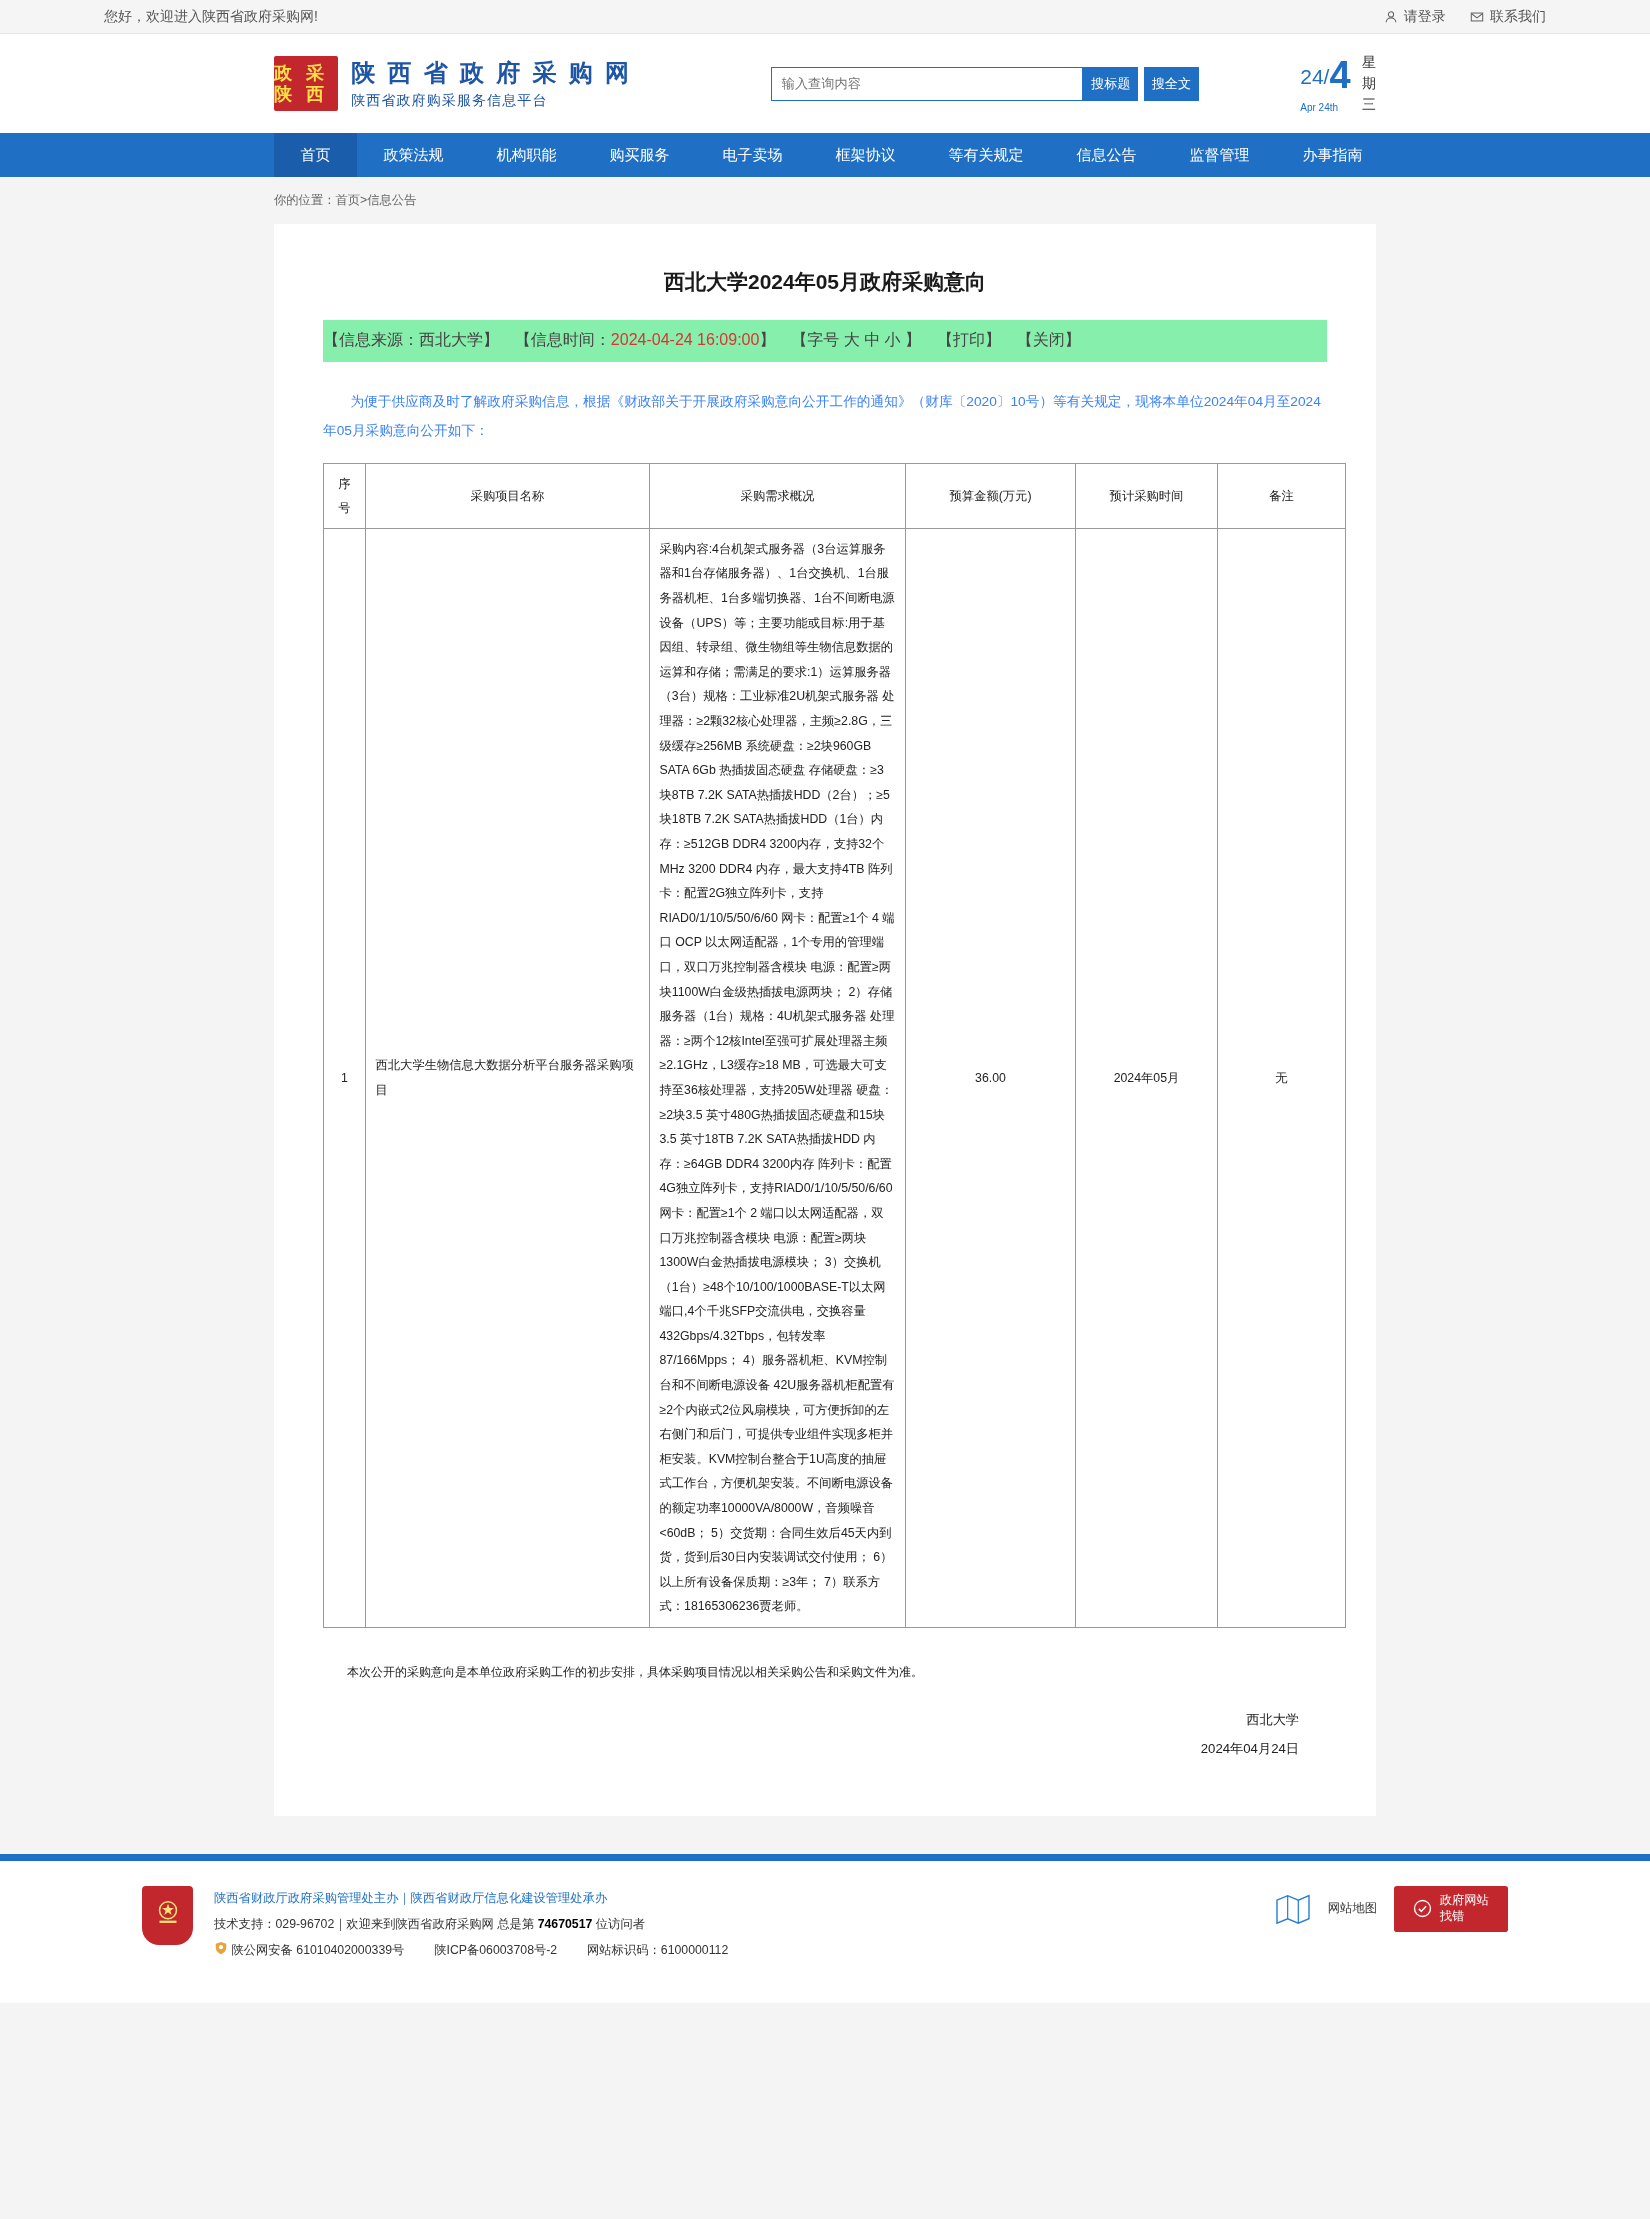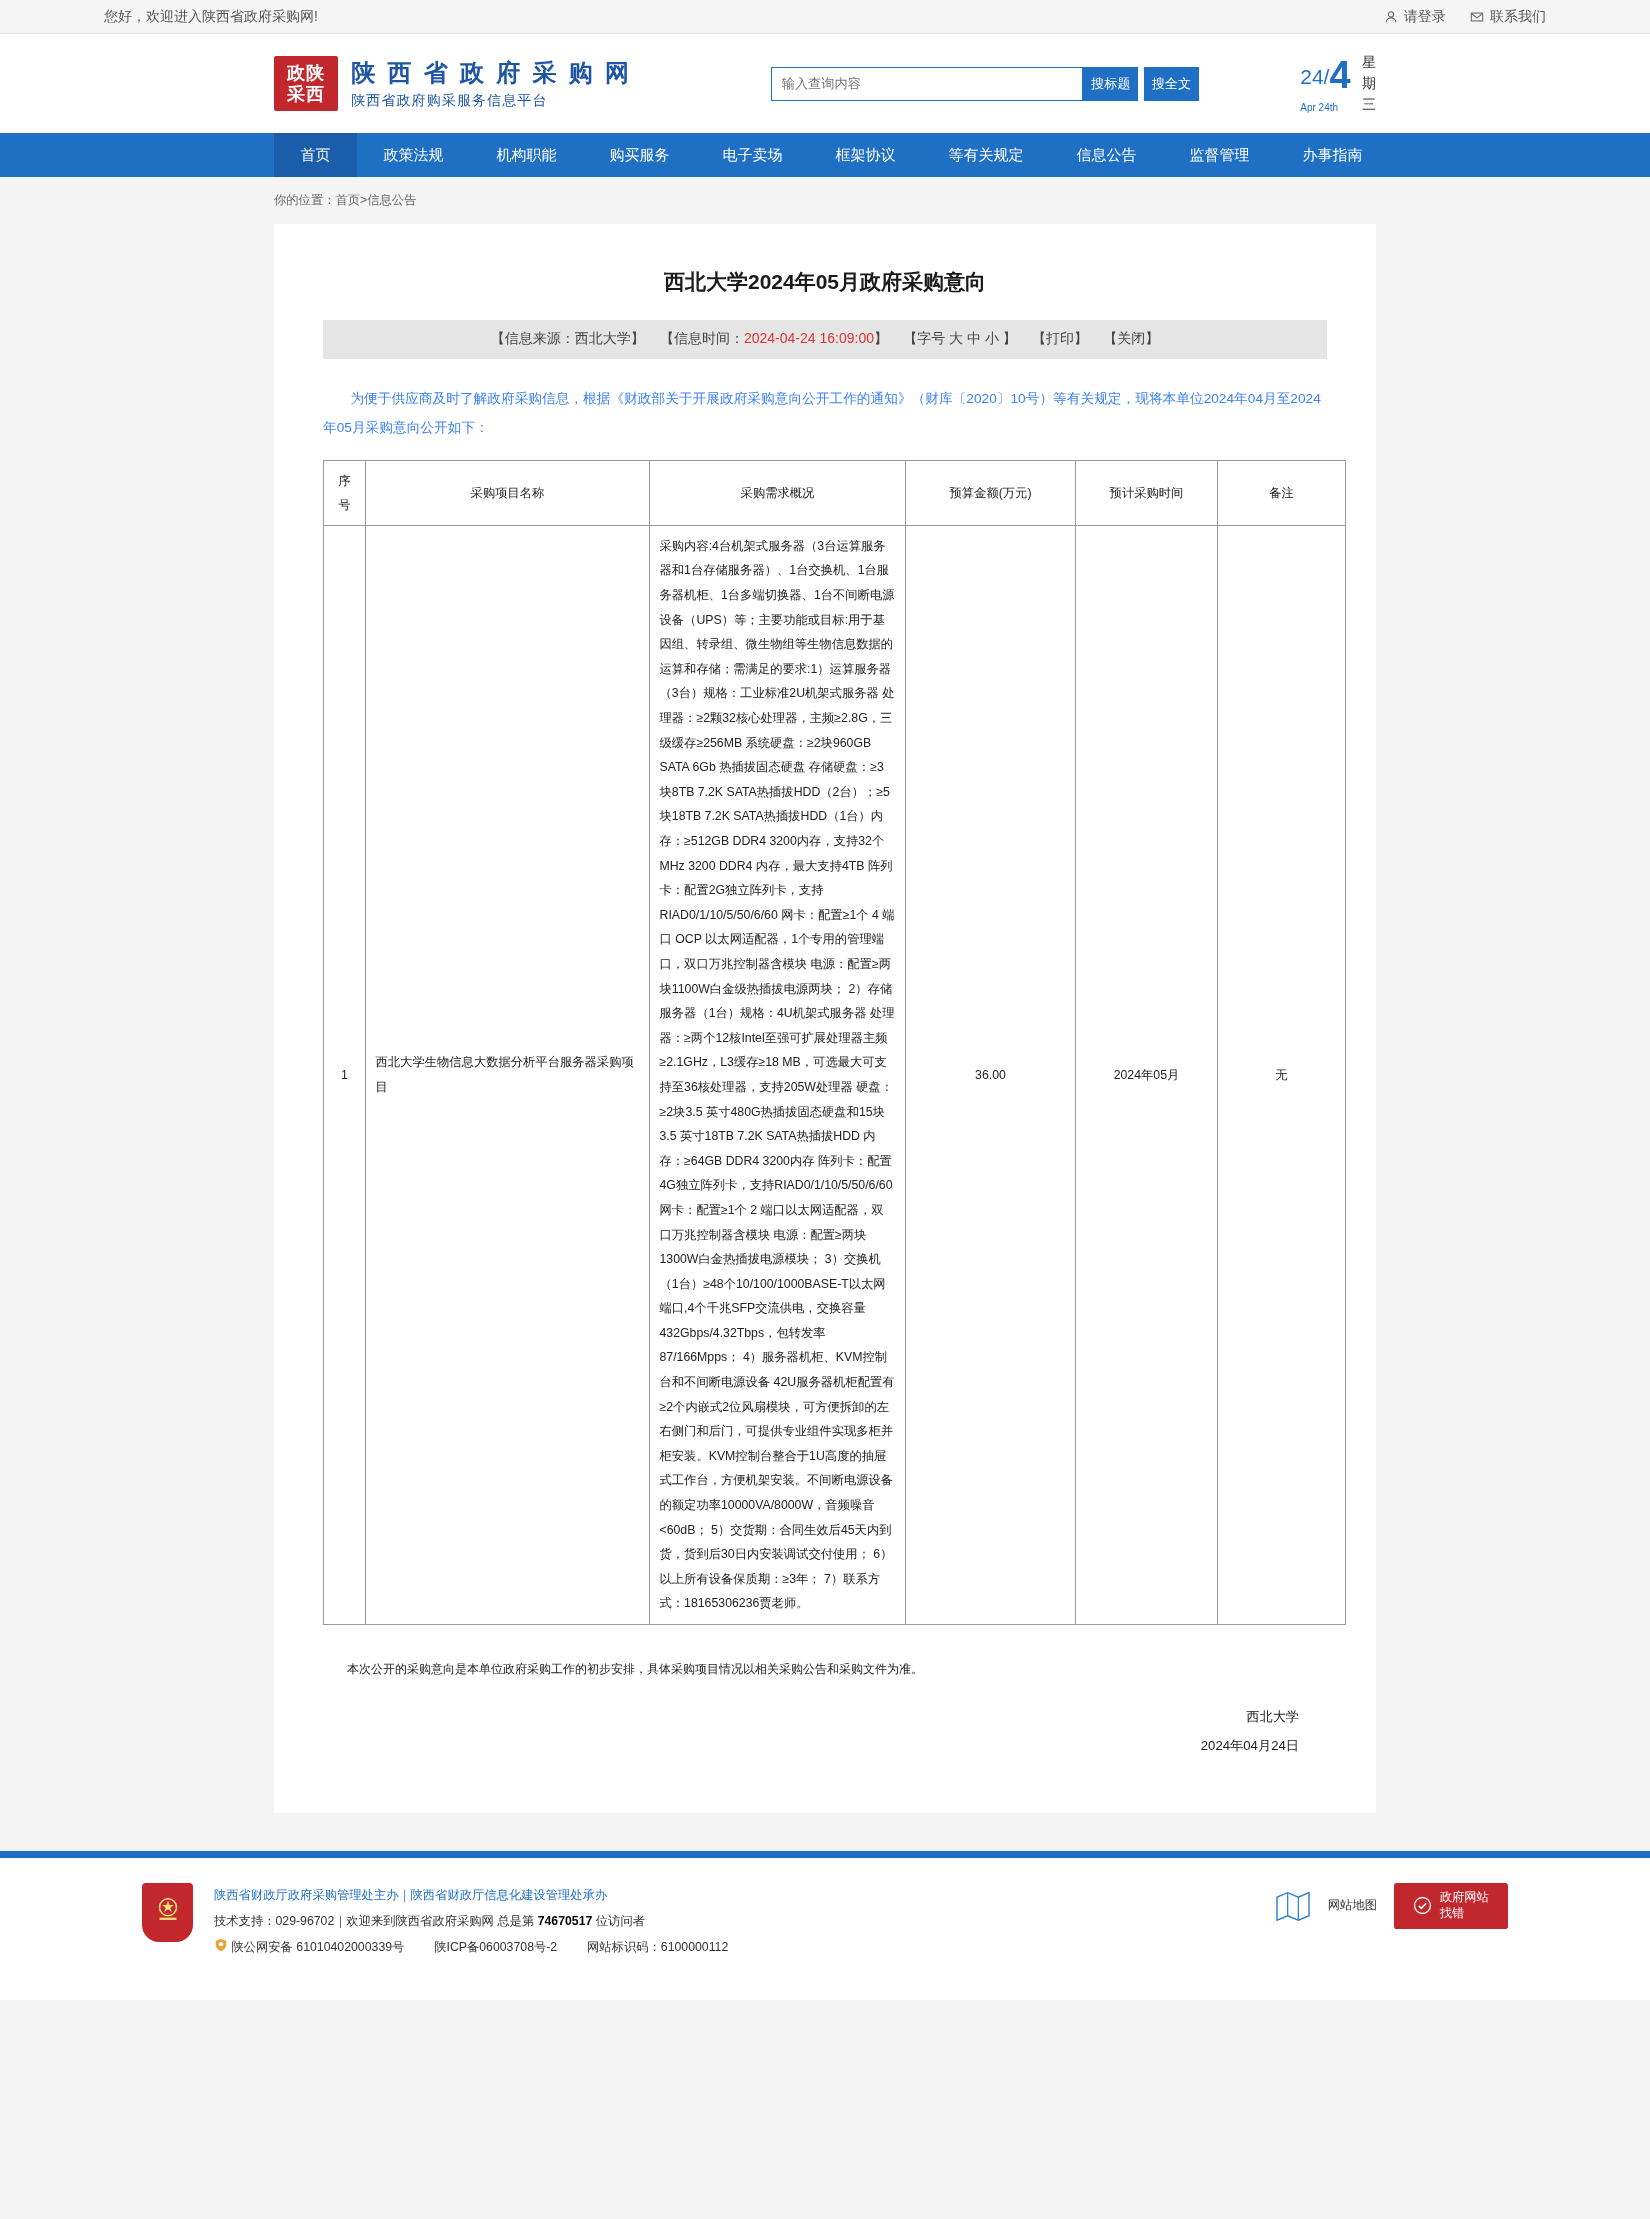--- a/index.html
+++ b/index.html
@@ -33,22 +33,22 @@
     height: 99px;
     display: flex;
     align-items: center;
     padding: 0 274px 0 274px;
     justify-content: space-between;
   }
   .brand { display: flex; align-items: center; gap: 13.2px; }
   .brand-logo {
     width: 64px; height: 55px;
     background: #c1272d;
-    color: #ffffff;
-    display: flex; flex-direction: column;
+    color: #fde047;
+    display: flex; flex-direction: row;
     align-items: center; justify-content: center;
     font-size: 18px; line-height: 1.15;
     letter-spacing: 0.9px;
     font-weight: bold;
     border-radius: 1.9px;
   }
   .brand-text .b1 {
     font-size: 24px; color: #1f55a5; font-weight: bold; letter-spacing: 2.8px;
   }
   .brand-text .b2 {
@@ -111,23 +111,22 @@
     padding: 34px 49px 53px 49px;
   }
   .art-title {
     text-align: center;
     font-size: 21px;
     font-weight: bold;
     color: #1a1a1a;
     margin: 9.5px 0 24.6px 0;
   }
   .art-meta {
-    background: #e5e5e5;
-    text-align: center;
-    font-size: 14px;
+    background: #86efac;
+    font-size: 16px;
     color: #444;
     padding: 10.4px 0;
     margin-bottom: 26.5px;
   }
   .art-meta .date { color: #d33; }
   .art-meta .sep { margin: 0 5.7px; }
   .art-meta a { color: #444; text-decoration: none; }
   .art-p {
     font-size: 13.7px;
     line-height: 2.1;

